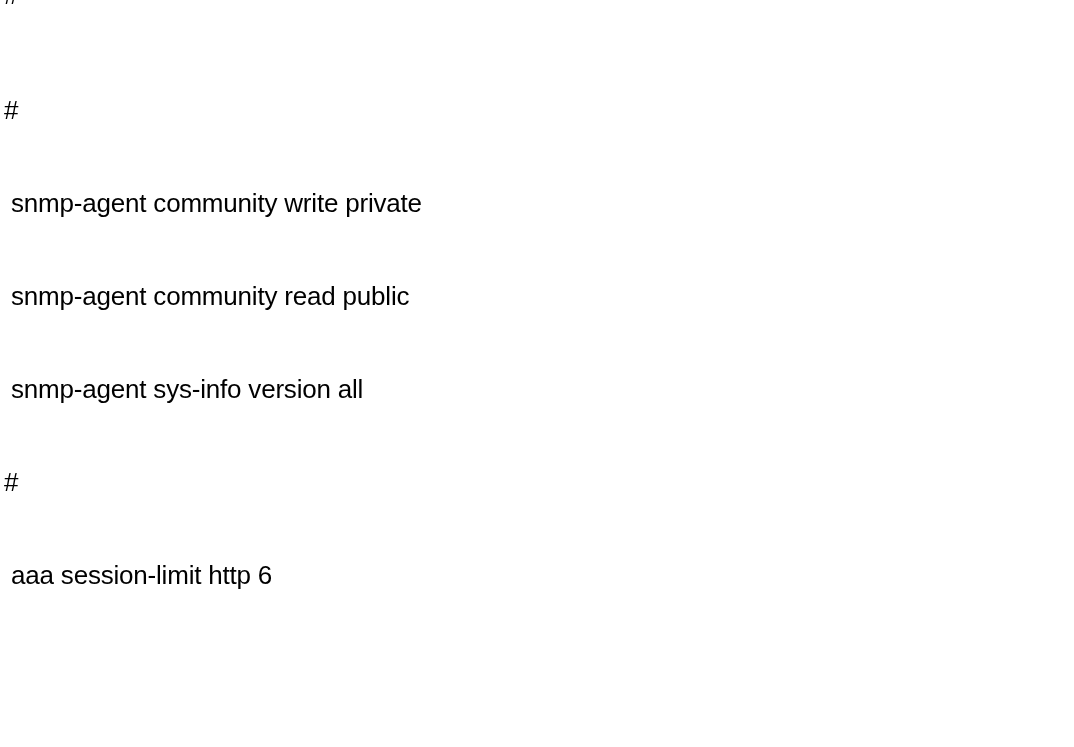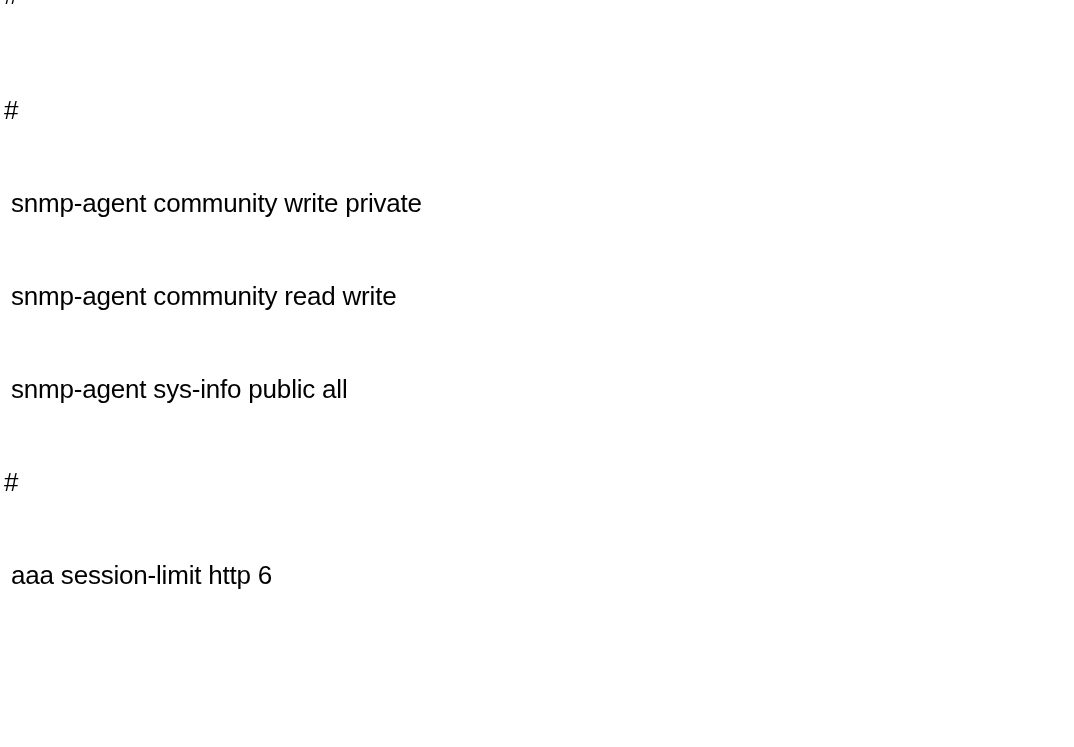--- a/index.html
+++ b/index.html
@@ -38,22 +38,22 @@
     white-space: pre;
   }
 </style>
 </head>
 <body>
 
 <div class="terminal">
   <span class="clipped-line">#</span>
   <div class="terminal-line">#</div>
   <div class="terminal-line"> snmp-agent community write private</div>
-  <div class="terminal-line"> snmp-agent community read write</div>
-  <div class="terminal-line"> snmp-agent sys-info public all</div>
+  <div class="terminal-line"> snmp-agent community read public</div>
+  <div class="terminal-line"> snmp-agent sys-info version all</div>
   <div class="terminal-line">#</div>
   <div class="terminal-line"> aaa session-limit http 6</div>
   
   
   
   
   
   
   
   

